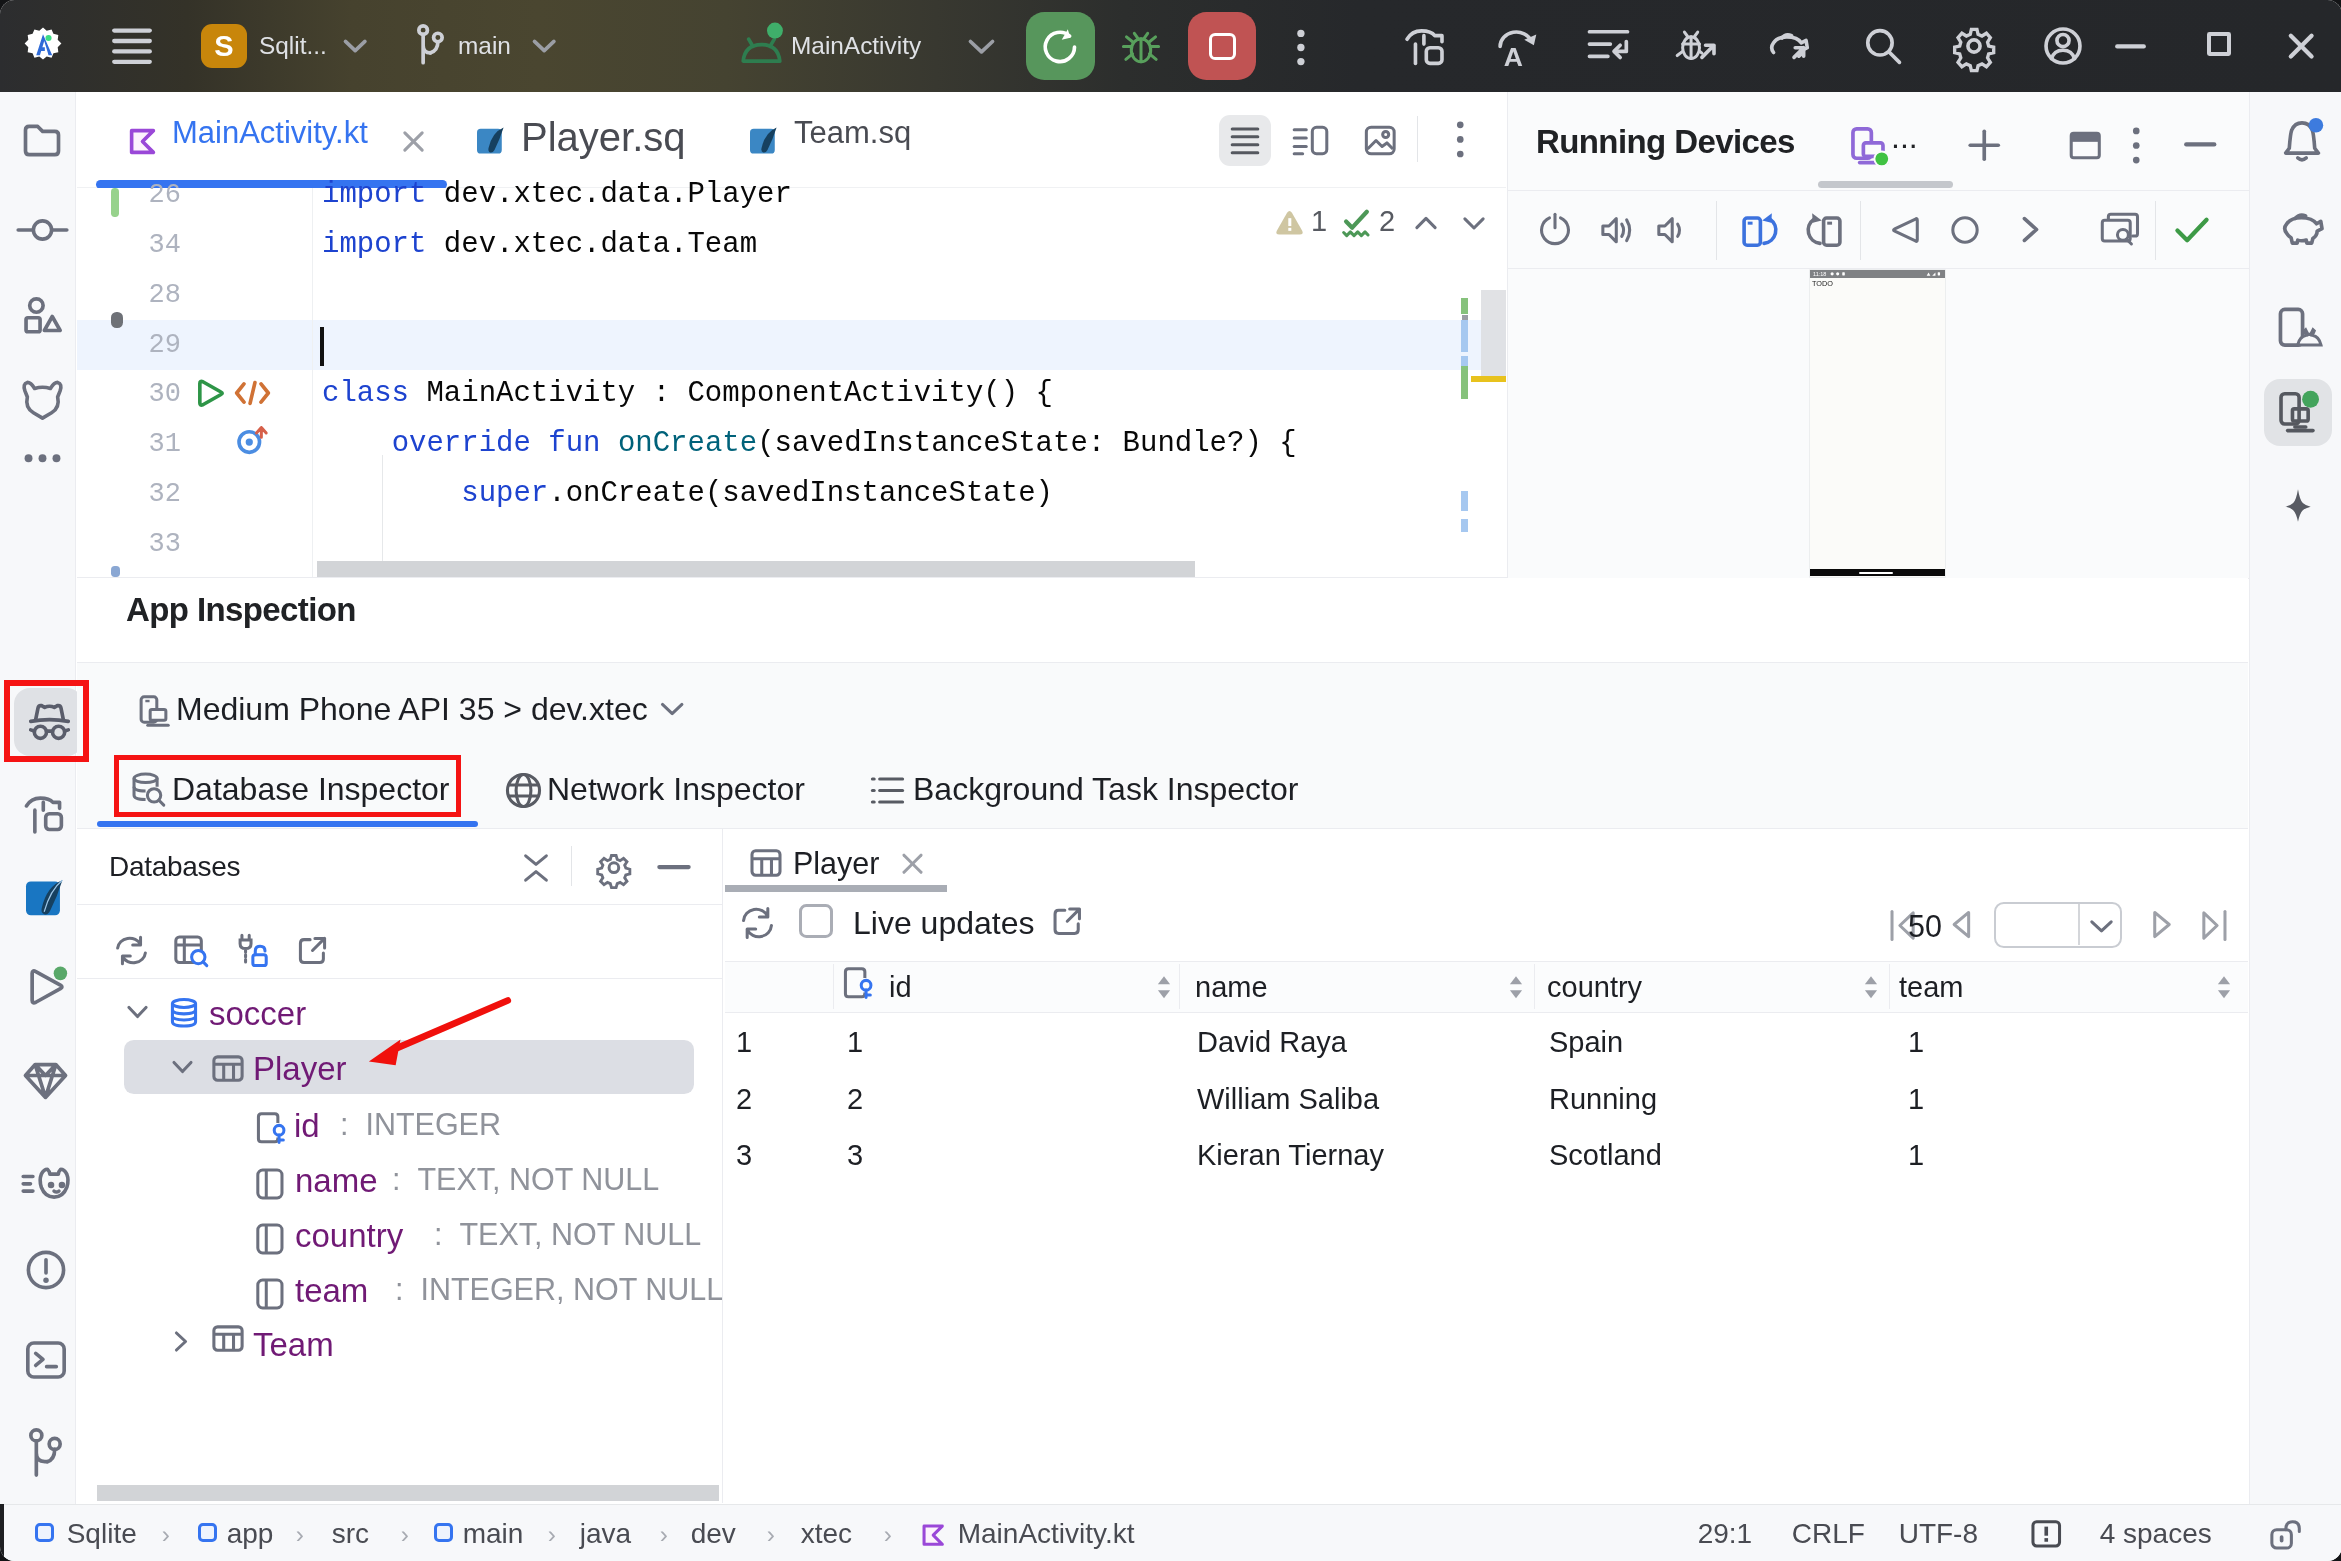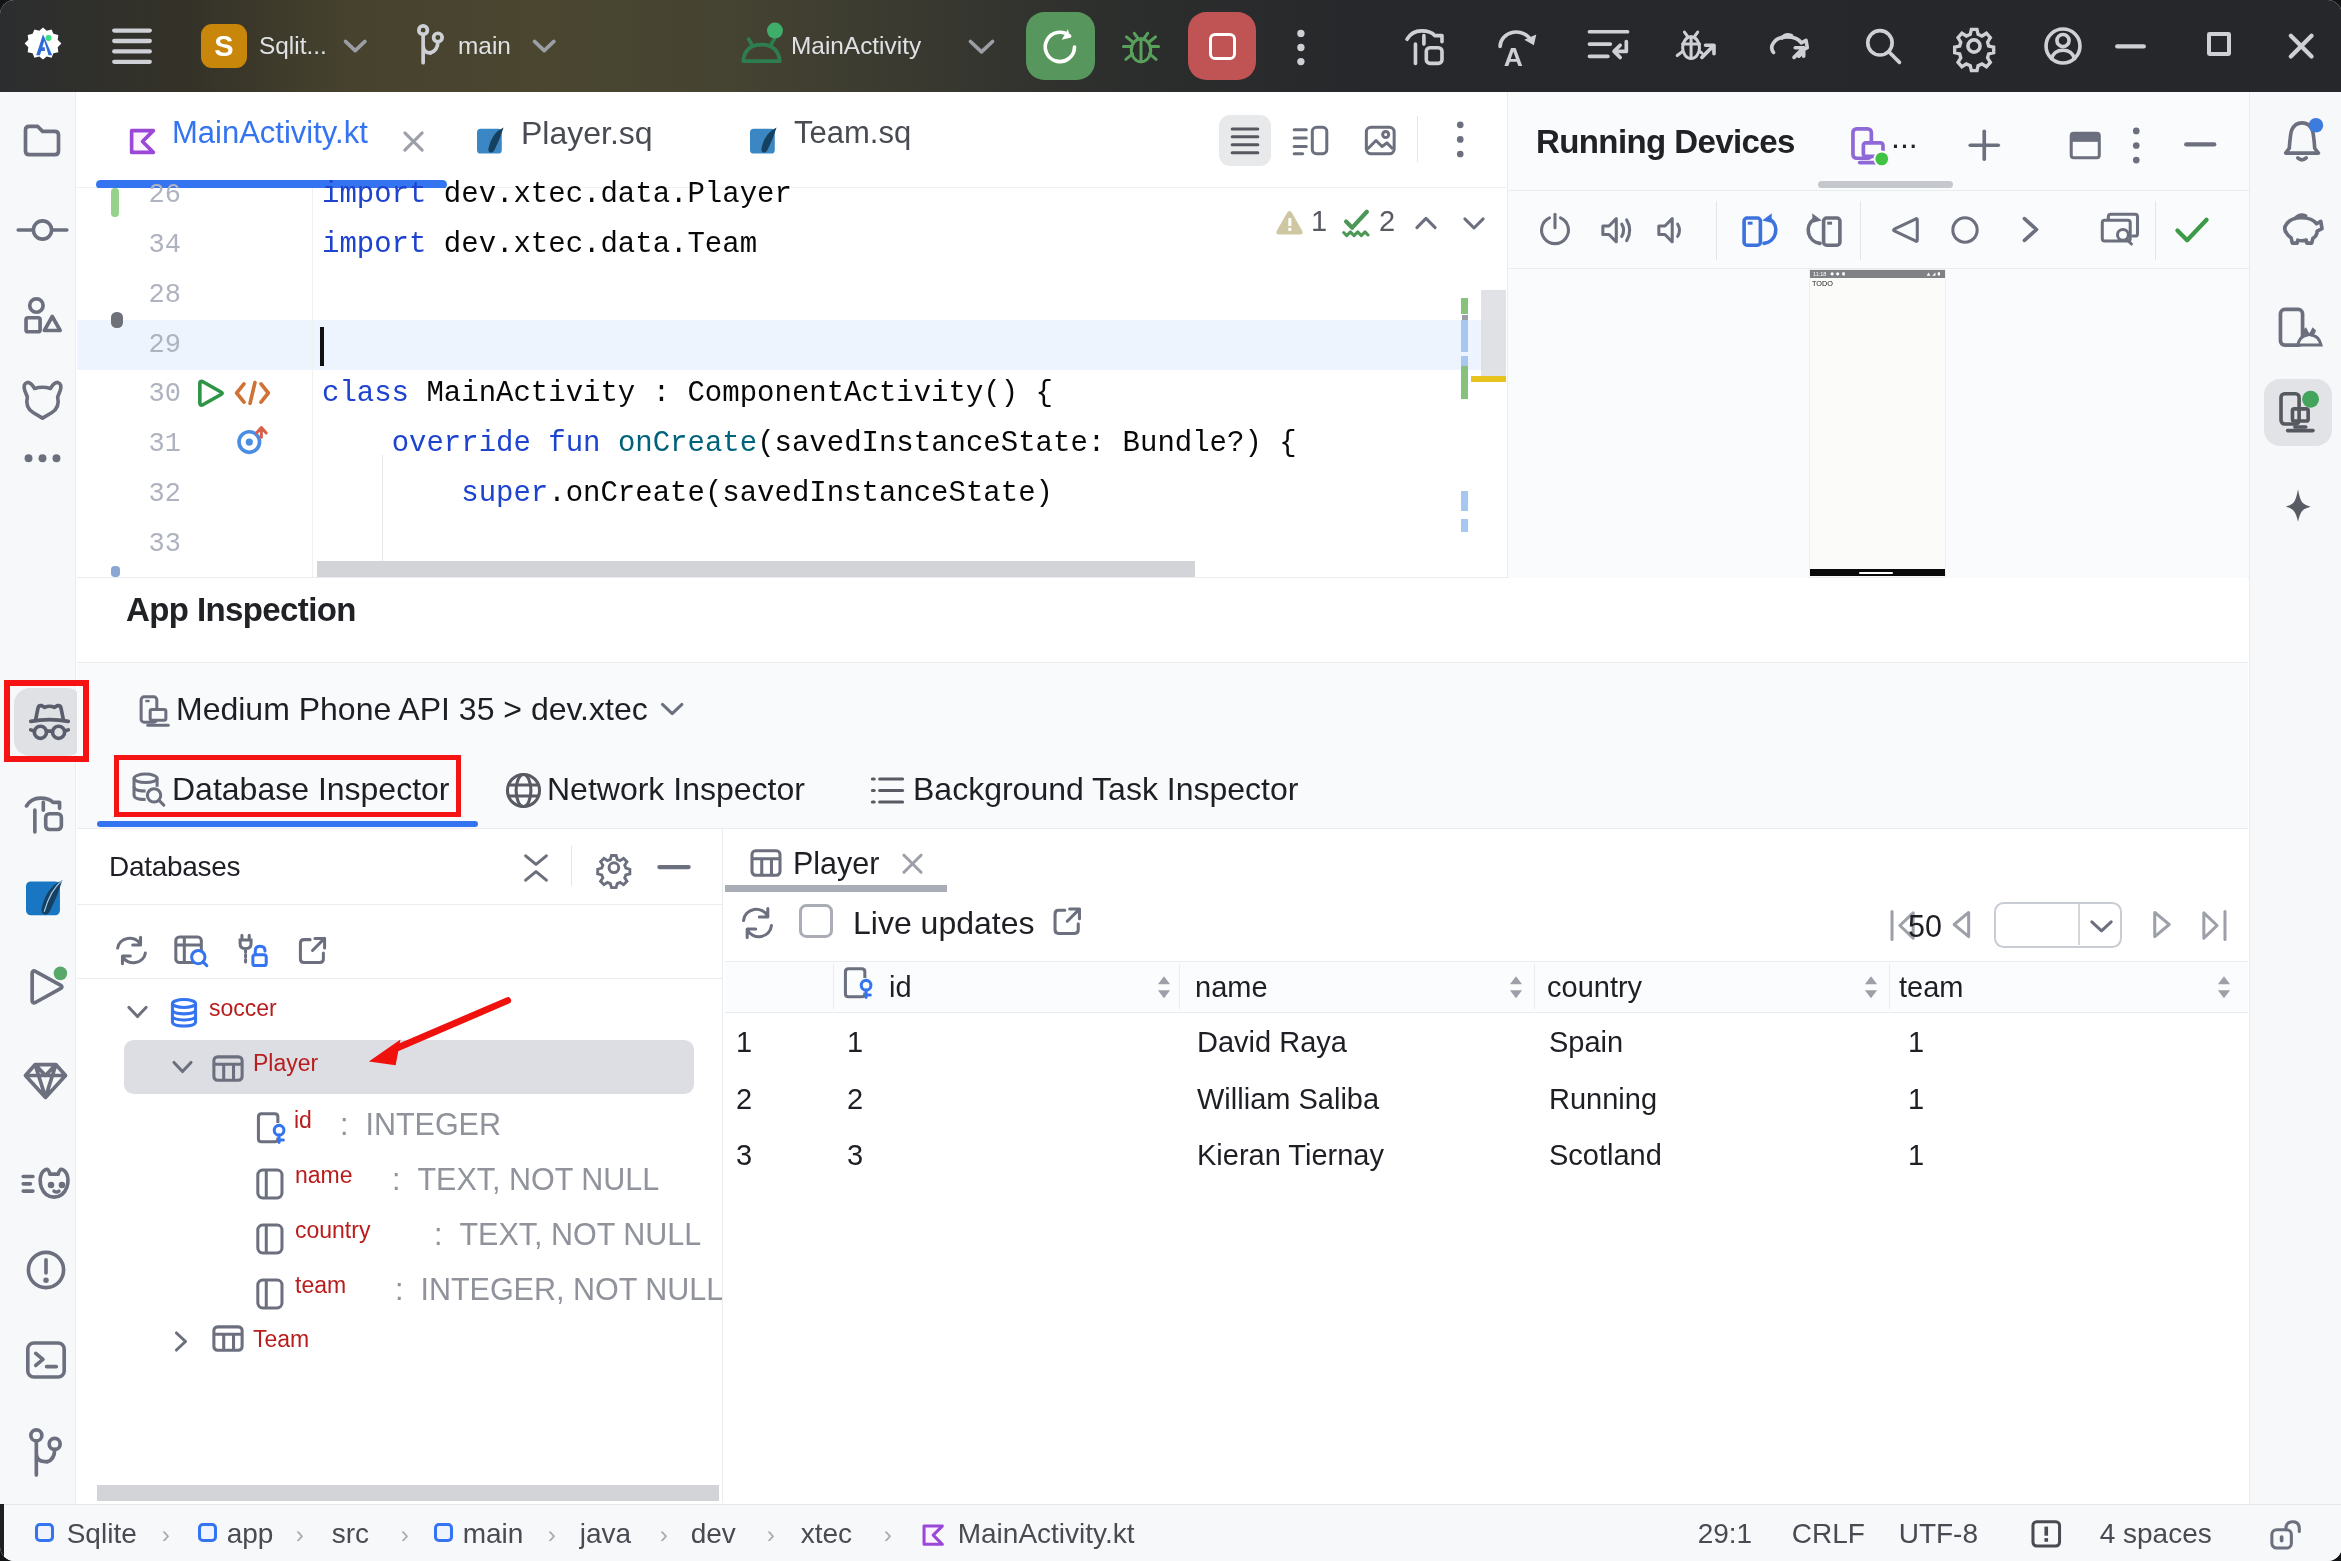--- a/index.html
+++ b/index.html
@@ -288,21 +288,21 @@
           <line x1="31" y1="3" x2="3" y2="31"></line>
         </g>
  </svg>
 
  <div class="abs" style="left:19px;top:88px;width:351px;height:8.5px;border-radius:4.9px;background:#3574f0;"></div>
 
  <svg class="ic" style="left:400px;top:35px" width="29" height="29" viewBox="0 0 48 48">
   <rect x="0" y="3" width="41" height="41" rx="6" fill="#3b87c4"></rect>
   <path d="M44 1 q-19 8-25 34 q-1 6 3 7 q4 1 7-4 q9-18 15-37z" fill="#16405f"></path>
  </svg>
- <div class="abs" style="left:444px;top:23px;font-size:32px;color:#494b52;">Player.sq</div>
+ <div class="abs" style="left:444px;top:23px;font-size:40px;color:#494b52;">Player.sq</div>
 
  <svg class="ic" style="left:673px;top:35px" width="29" height="29" viewBox="0 0 48 48">
   <rect x="0" y="3" width="41" height="41" rx="6" fill="#3b87c4"></rect>
   <path d="M44 1 q-19 8-25 34 q-1 6 3 7 q4 1 7-4 q9-18 15-37z" fill="#16405f"></path>
  </svg>
  <div class="abs" style="left:717px;top:23px;font-size:31px;color:#494b52;">Team.sq</div>
 
  <div class="abs" style="left:1142px;top:23px;width:52px;height:51px;border-radius:11px;background:#e8e9eb;"></div>
  <svg class="ic" style="left:1154px;top:35px" width="28" height="27" viewBox="0 0 46 44">
   <g stroke="#55585f" stroke-width="5" stroke-linecap="round">
@@ -523,21 +523,21 @@
           <path d="M12 8 h7 v-7z"></path>
           <rect x="24" y="0.5" width="5" height="7" rx="1"></rect>
         </g>
       </svg>
  <div class="abs" style="left:304px;top:187px;font-size:7.3px;color:#1c1c1c;">TODO</div>
  <div class="abs" style="left:302px;top:477px;width:135px;height:7.3px;background:#0a0a0a;"></div>
  <div class="abs" style="left:351px;top:480px;width:34px;height:1.8px;background:#fff;border-radius:1.2px;"></div>
 </div>
 <div id="appins">
  <style>
- .lbl{position:absolute;font-size:23px;color:#b91c1c;}
+ .lbl{position:absolute;font-size:33px;color:#701a75;}
  .typ{position:absolute;font-size:30.5px;color:#90939b;}
  .gcell{position:absolute;font-size:29px;color:#1d1f24;}
  </style>
  <div class="abs" style="left:0;top:84px;width:2171px;height:167px;background:#f9fafb;border-top:1.2px solid #ebecf0;border-bottom:1.2px solid #ebecf0;"></div>
  <div class="abs" style="left:49px;top:13.4px;font-size:33px;font-weight:bold;color:#202225;letter-spacing:-0.6px;">App Inspection</div>
 
  <svg class="ic" style="left:62px;top:117px" width="32" height="35" viewBox="0 0 52 58">
   <g fill="none" stroke="#6c707e" stroke-width="5" stroke-linejoin="round">
    <rect x="3" y="3" width="26" height="42" rx="5"></rect>
    <rect x="10" y="8" width="7" height="4" fill="#6c707e" stroke="none"></rect>

